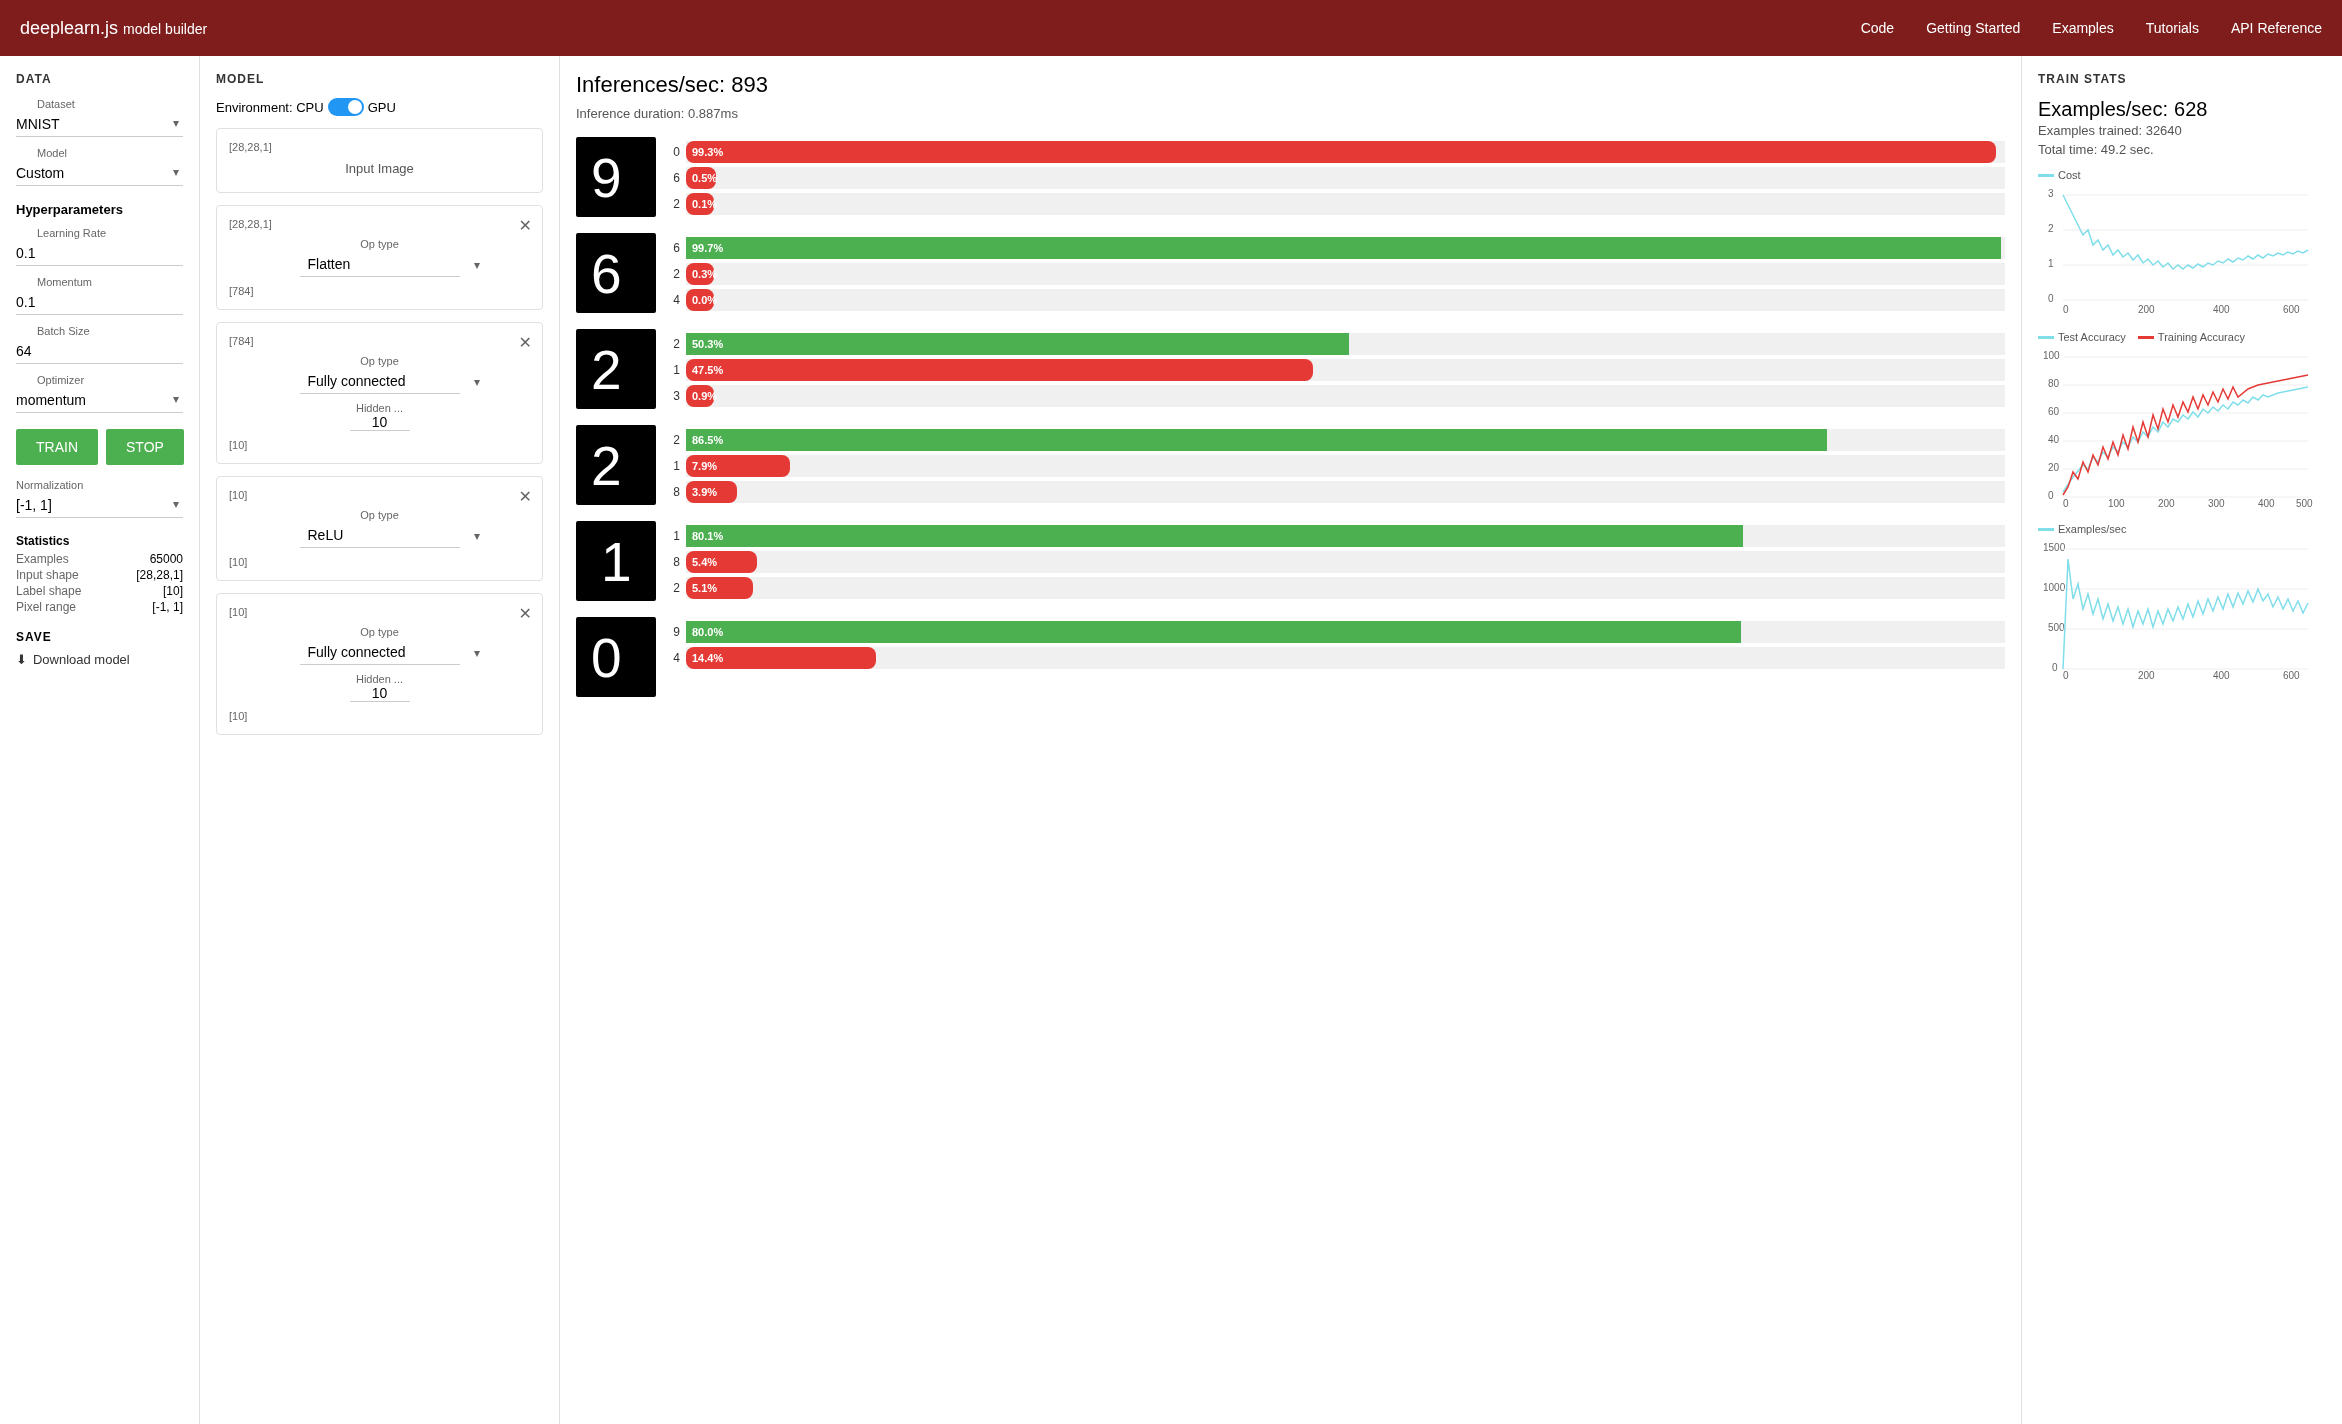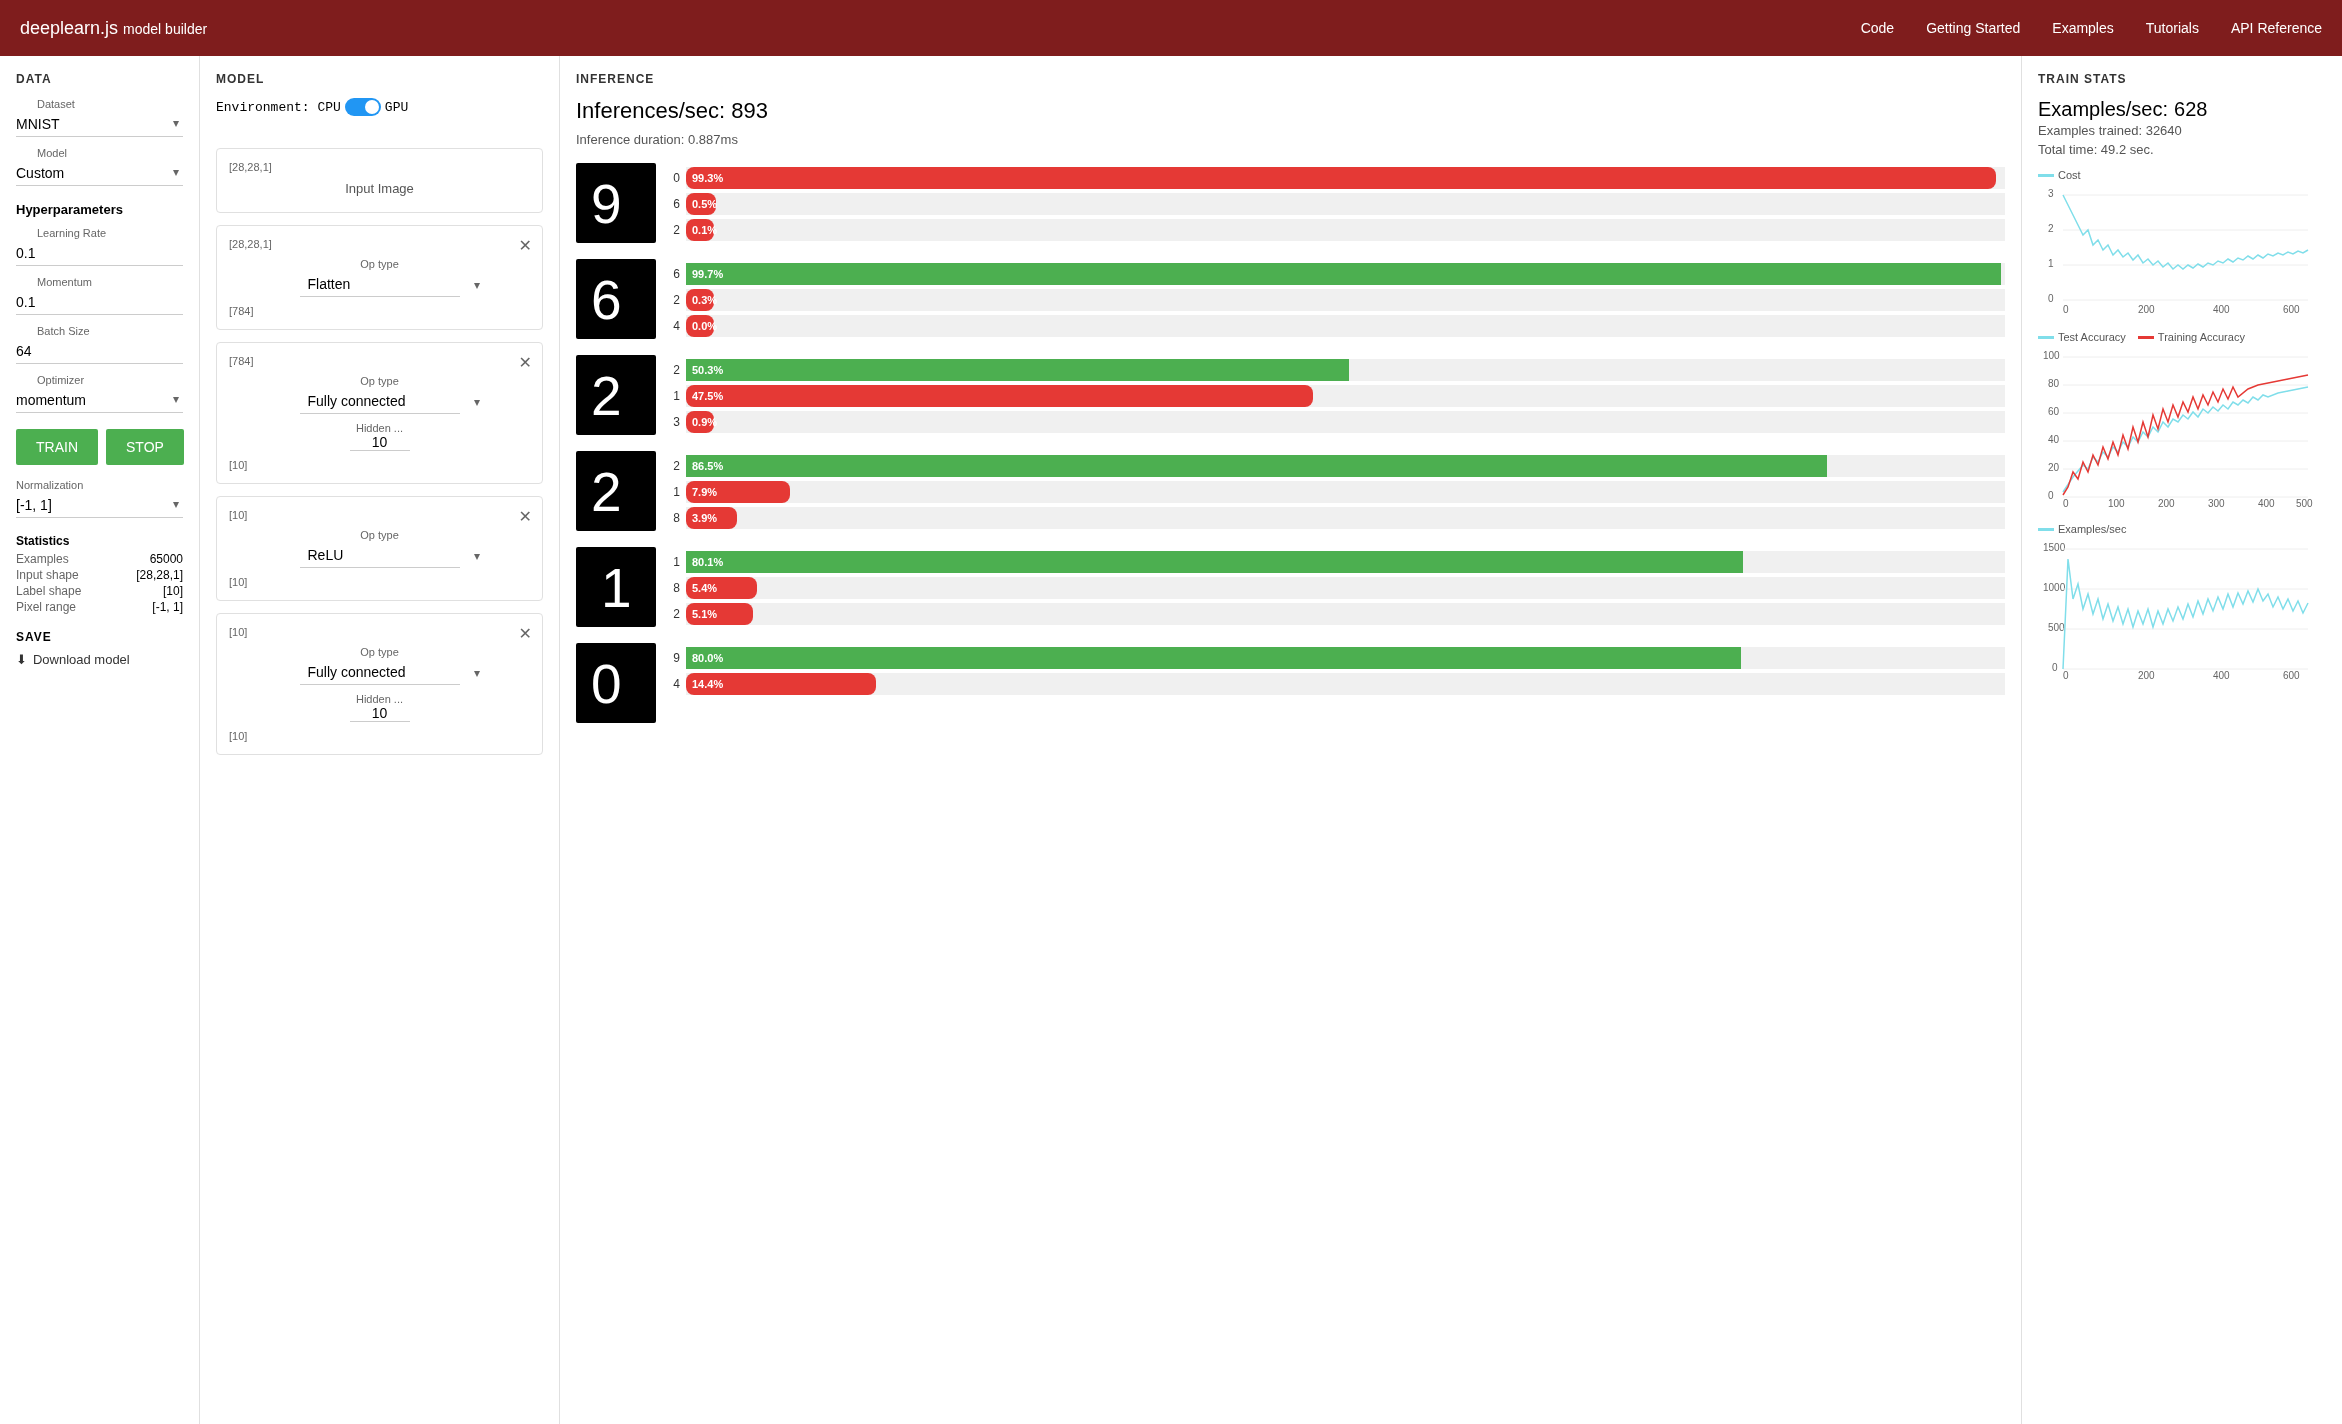--- a/index.html
+++ b/index.html
@@ -100,21 +100,21 @@
     .normalization-label { font-size: 11px; color: #666; margin-top: 14px; margin-bottom: 2px; }
     .stats-section { margin-top: 16px; }
     .stats-row { display: flex; justify-content: space-between; font-size: 12px; margin: 2px 0; }
     .stats-key { color: #666; }
     .stats-val { color: #000; }
     .save-section { margin-top: 16px; }
     .save-title { font-weight: bold; font-size: 12px; letter-spacing: 1px; text-transform: uppercase; margin-bottom: 8px; }
     .download-link { font-size: 13px; color: #333; cursor: pointer; display: flex; align-items: center; gap: 6px; }
 
     
-    .env-row { display: flex; align-items: center; gap: 4px; font-size: 13px; margin-bottom: 32px; font-family: Liberation Mono, monospace; }
+    .env-row { display: flex; align-items: center; gap: 4px; font-size: 13px; margin-bottom: 12px; }
     .toggle {
       width: 36px; height: 18px; background: #2196f3; border-radius: 9px; position: relative; cursor: pointer;
     }
     .toggle::after {
       content: '';
       position: absolute;
       right: 2px; top: 2px;
       width: 14px; height: 14px;
       background: #fff;
       border-radius: 50%;
@@ -366,21 +366,20 @@
           <option>Fully connected</option>
         </select>
       </div>
       <div class="hidden-label">Hidden ...</div>
       <input class="hidden-input" type="text" value="10" style="">
       <div class="block-footer">[10]</div>
     </div>
   </div>
 
   <div class="panel panel-inference">
-    <div class="section-title">INFERENCE</div>
 
     <div style="display:flex;align-items:baseline;gap:6px;margin-bottom:4px;">
       <span class="inference-title">Inferences/sec:</span>
       <span class="inference-title">893</span>
     </div>
     <div class="inference-sub">Inference duration: 0.887ms</div>
 
     <div class="inference-row">
       <div class="digit-img">
         <svg class="digit-svg" viewBox="0 0 28 28">

